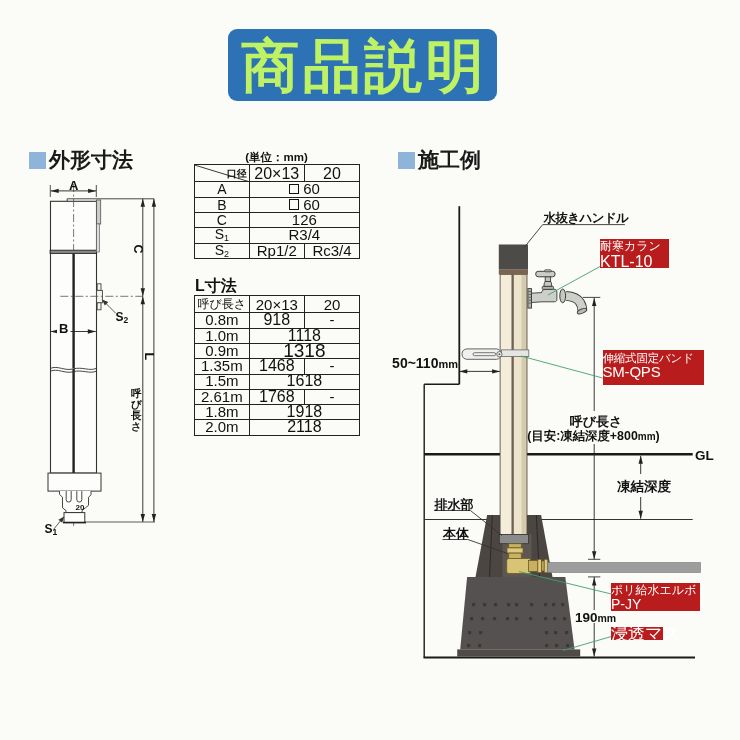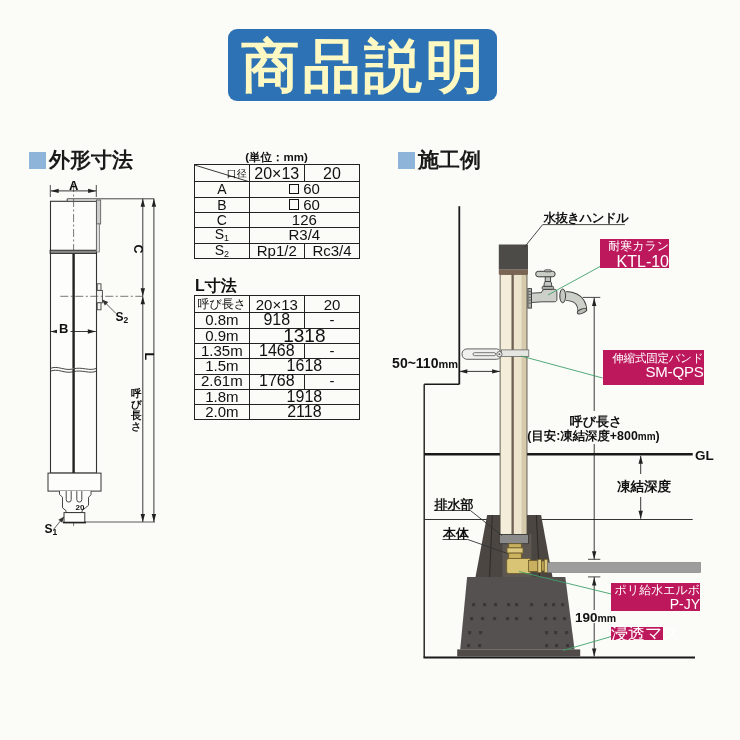--- a/index.html
+++ b/index.html
@@ -1,28 +1,28 @@
 <!DOCTYPE html>
 <html><head>
 <meta charset="utf-8">
 <style>
 html,body{margin:0;padding:0}
 .page{position:relative;width:740px;height:740px;background:#fbfbf8;font-family:"Liberation Sans",sans-serif;overflow:hidden}
-.title{position:absolute;left:228px;top:29px;width:269px;height:72px;background:#2c72b4;border-radius:9px;color:#fef9c3;font-size:58px;font-weight:bold;text-align:center;line-height:73px;letter-spacing:3.5px;text-indent:3.5px}
+.title{position:absolute;left:228px;top:29px;width:269px;height:72px;background:#2c72b4;border-radius:9px;color:#bef264;font-size:58px;font-weight:bold;text-align:center;line-height:73px;letter-spacing:3.5px;text-indent:3.5px}
 .sec{position:absolute;font-size:21px;font-weight:bold;color:#1a1a1a;line-height:21px}
 .sq{display:inline-block;width:17px;height:17px;background:#8fb4d9;margin-right:3px;vertical-align:-2px}
 .unit{position:absolute;left:194px;top:150px;width:165px;text-align:center;font-size:11.5px;font-weight:bold;color:#111}
 .ltitle{position:absolute;left:195px;top:276px;font-size:16px;font-weight:bold;color:#111}
 table{border-collapse:collapse;position:absolute;table-layout:fixed;color:#111}
 td{border:1px solid #222;text-align:center;padding:0;white-space:nowrap;line-height:12.5px;height:14.3px}
 #t1 tr:first-child td,#t2 tr:first-child td{height:16.4px;line-height:15px}
 .ss{font-size:9px;position:relative;top:2px;vertical-align:baseline}
 #t1{left:194px;top:164px;width:166px}
 #t2{left:194px;top:295px;width:166px}
-.gbox{position:absolute;background:#be185d;color:#fff;text-align:right;line-height:1.1;white-space:nowrap}
+.gbox{position:absolute;background:#b91c1c;color:#fff;text-align:left;line-height:1.1;white-space:nowrap}
 .sqr{display:inline-block;width:8.4px;height:8.4px;border:1.2px solid #111;margin-right:4px;vertical-align:0}
 </style>
 </head>
 <body>
 <div class="page">
 <svg class="base" width="740" height="740" style="position:absolute;left:0;top:0">
 
 <g stroke-linecap="butt" fill="none">
 
   <rect x="50.5" y="201.3" width="46" height="271.8" fill="#fdfdfb" stroke="#333" stroke-width="1.1"></rect>
@@ -254,21 +254,21 @@
 <div class="unit">(単位：mm)</div>
 <table id="t1">
 <colgroup>
         <col style="width:54.7px">
         <col style="width:55.2px">
         <col style="width:55.2px">
       </colgroup>
 <tbody>
         <tr>
           <td id="diag" style="position:relative">
-            <span style="position:absolute;right:2px;top:1px;font-size:10px;font-weight:normal">口径</span>
+            <span style="position:absolute;right:2px;top:1px;font-size:10px;font-weight:bold">口径</span>
           </td>
           <td style="font-size:16px">20×13</td>
           <td style="font-size:16px">20</td>
         </tr>
 <tr>
           <td style="font-size:14px">A</td>
           <td colspan="2" style="font-size:15px"><span class="sqr"></span>60</td>
         </tr>
 <tr>
           <td style="font-size:14px">B</td>
@@ -301,20 +301,24 @@
           <td style="font-size:12px">呼び長さ</td>
           <td style="font-size:15px">20×13</td>
           <td style="font-size:15px">20</td>
         </tr>
 <tr>
           <td style="font-size:15px">0.8m</td>
           <td style="font-size:16px">918</td>
           <td style="font-size:15px">-</td>
         </tr>
 <tr>
+          <td style="font-size:15px">1.0m</td>
+          <td colspan="2" style="font-size:16px">1118</td>
+        </tr>
+<tr>
           <td style="font-size:15px">0.9m</td>
           <td colspan="2" style="font-size:19px">1318</td>
         </tr>
 <tr>
           <td style="font-size:15px">1.35m</td>
           <td style="font-size:16px">1468</td>
           <td style="font-size:15px">-</td>
         </tr>
 <tr>
           <td style="font-size:15px">1.5m</td>

